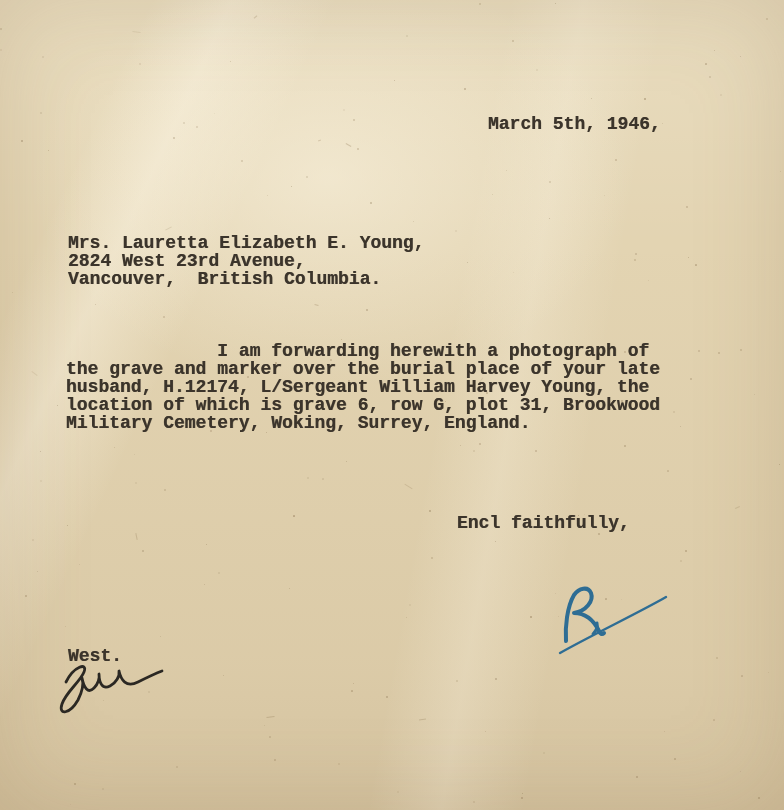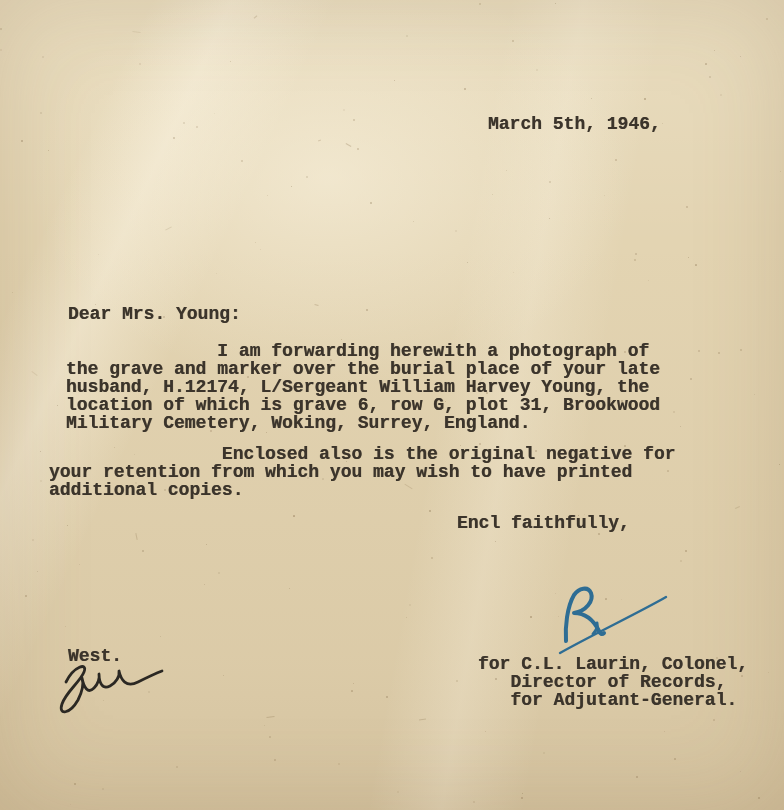--- a/index.html
+++ b/index.html
@@ -207,44 +207,40 @@
       <div class="fiber" style="left: 480px; top: 377px; width: 1px; height: 8px; opacity: 0.14; transform: rotate(36deg);"></div>
       <div class="fiber" style="left: 270px; top: 713px; width: 1px; height: 8px; opacity: 0.31; transform: rotate(84deg);"></div>
       <div class="fiber" style="left: 136px; top: 533px; width: 1px; height: 7px; opacity: 0.27; transform: rotate(169deg);"></div>
       <div class="fiber" style="left: 316px; top: 303px; width: 1px; height: 4px; opacity: 0.3; transform: rotate(103deg);"></div>
       <div class="fiber" style="left: 136px; top: 28px; width: 1px; height: 8px; opacity: 0.14; transform: rotate(96deg);"></div>
       <div class="fiber" style="left: 408px; top: 482px; width: 1px; height: 9px; opacity: 0.23; transform: rotate(122deg);"></div>
     </div>
 
   <div class="type" style="left:488px;top:115px;">March 5th, 1946,</div>
 
-
-  <div class="type" style="left:68px;top:305px;">Dear Mrs. Young:</div>
+  <div class="type" style="left:68px;top:234px;">Mrs. Lauretta Elizabeth E. Young,
+2824 West 23rd Avenue,
+Vancouver,  British Columbia.</div>
+
 
   <div class="type" style="left:66px;top:342px;">              I am forwarding herewith a photograph of
 the grave and marker over the burial place of your late
 husband, H.12174, L/Sergeant William Harvey Young, the
 location of which is grave 6, row G, plot 31, Brookwood
 Military Cemetery, Woking, Surrey, England.</div>
 
-  <div class="type" style="left:49px;top:445px;">                Enclosed also is the original negative for
-your retention from which you may wish to have printed
-additional copies.</div>
 
   <div class="type" style="left:457px;top:514px;">Encl faithfully,</div>
 
   <svg class="hand" style="left:550px;top:585px;" width="130" height="85" viewBox="0 0 130 85" aria-label="R.">
     <path d="M16,56 C15,42 17,22 24,10 C29,3 38,1 41,8 C44,16 36,26 24,28 C36,28 44,36 49,46 C50,49 52,50 54,48" stroke="#2e6d94" stroke-width="4"></path>
     <path d="M47,38 C48,42 46,46 43,49" stroke="#2e6d94" stroke-width="3"></path>
     <path d="M116,12 C92,26 38,52 10,68" stroke="#2e6d94" stroke-width="2.4"></path>
   </svg>
 
-  <div class="type" style="left:478px;top:655px;">for C.L. Laurin, Colonel,
-   Director of Records,
-   for Adjutant-General.</div>
 
   <div class="type" style="left:68px;top:647px;">West.</div>
 
   <svg class="hand" style="left:52px;top:662px;" width="125" height="58" viewBox="0 0 125 58" aria-label="Gur">
     <path d="M14,20 C22,4 36,0 32,10 C28,20 14,30 10,42 C6,54 18,52 26,38 C30,30 32,22 30,16 C32,26 36,32 42,26 C46,22 48,16 47,12 C47,20 50,28 58,24 C64,21 68,14 67,9 C69,18 74,26 86,20 C94,16 102,12 110,9" stroke="#2b2823" stroke-width="2.8"></path>
   </svg>
 
 </div>
 
 </body></html>

